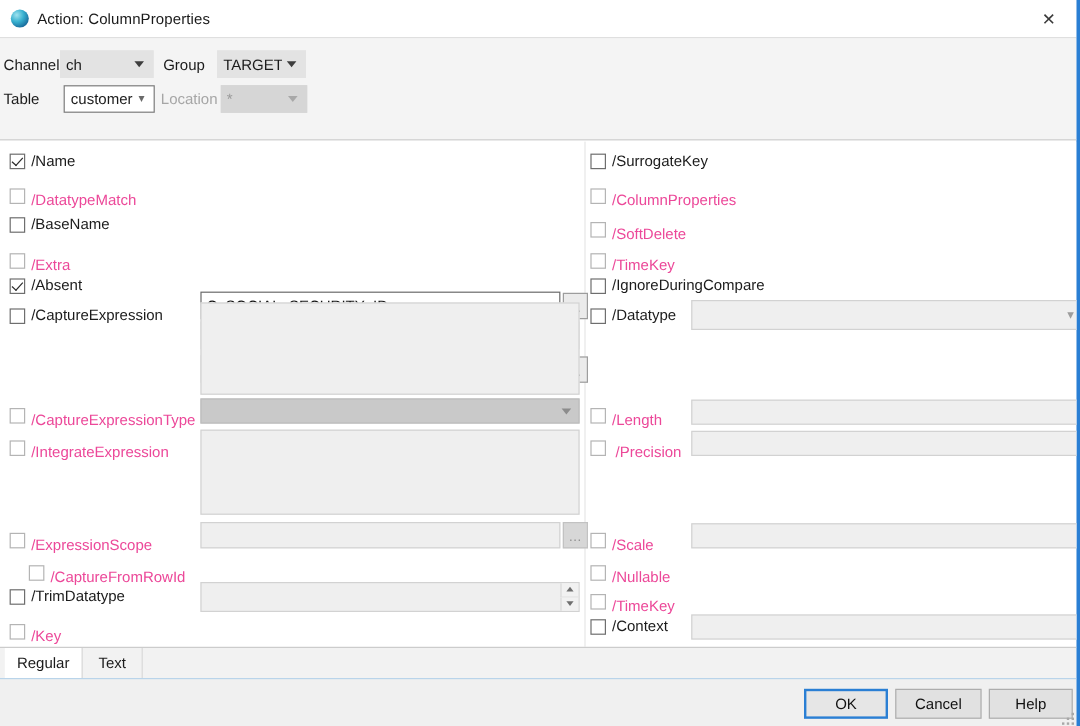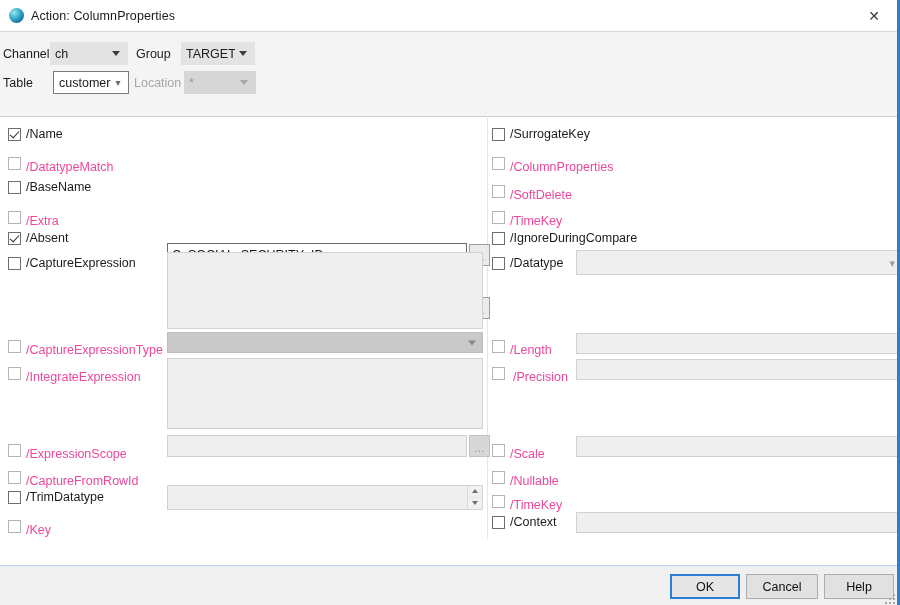--- a/index.html
+++ b/index.html
@@ -305,21 +305,21 @@
         <span class="cb dim"></span>
         <span class="lbl dim">/IntegrateExpression</span>
       </div>
       <div class="fld" style="left: 167px; top: 240px; width: 316px; height: 71px;"></div>
       <div class="cbrow" style="left: 8px; top: 321px;">
         <span class="cb dim"></span>
         <span class="lbl dim">/ExpressionScope</span>
       </div>
       <div class="fld" style="left: 167px; top: 317px; width: 300px; height: 22px;"></div>
       <div class="browse dim" style="left: 469px; top: 317px;">...</div>
-      <div class="cbrow" style="left: 8px; top: 348px;">
+      <div class="cbrow" style="left: 24px; top: 348px;">
         <span class="cb dim"></span>
         <span class="lbl dim">/CaptureFromRowId</span>
       </div>
       <div class="cbrow" style="left: 8px; top: 372px;">
         <span class="cb"></span>
         <span class="lbl">/TrimDatatype</span>
       </div>
       <div class="fld" style="left: 167px; top: 367px; width: 316px; height: 25px;">
         <div class="spin">
           <div class="up">
@@ -384,20 +384,24 @@
         <span class="cb dim"></span>
         <span class="lbl dim">/TimeKey</span>
       </div>
       <div class="cbrow" style="left: 492px; top: 397px;">
         <span class="cb"></span>
         <span class="lbl">/Context</span>
       </div>
       <div class="fld" style="left: 576px; top: 394px; width: 325px; height: 21px;"></div>
     </div>
 
+  <div id="tabstrip">
+      <div class="tab sel" style="left: 4px; width: 65px;">Regular</div>
+      <div class="tab unsel" style="left: 69px; width: 50px;">Text</div>
+    </div>
 
   <div id="footer">
     <div class="btn default" style="left:670px; width:70px;">OK</div>
     <div class="btn" style="left:746px; width:72px;">Cancel</div>
     <div class="btn" style="left:824px; width:70px;">Help</div>
     <div id="resize-grip">
       <i style="right:0; bottom:0;"></i>
         <i style="right:4px; bottom:0;"></i>
         <i style="right:8px; bottom:0;"></i>
       <i style="right:0; bottom:4px;"></i>

